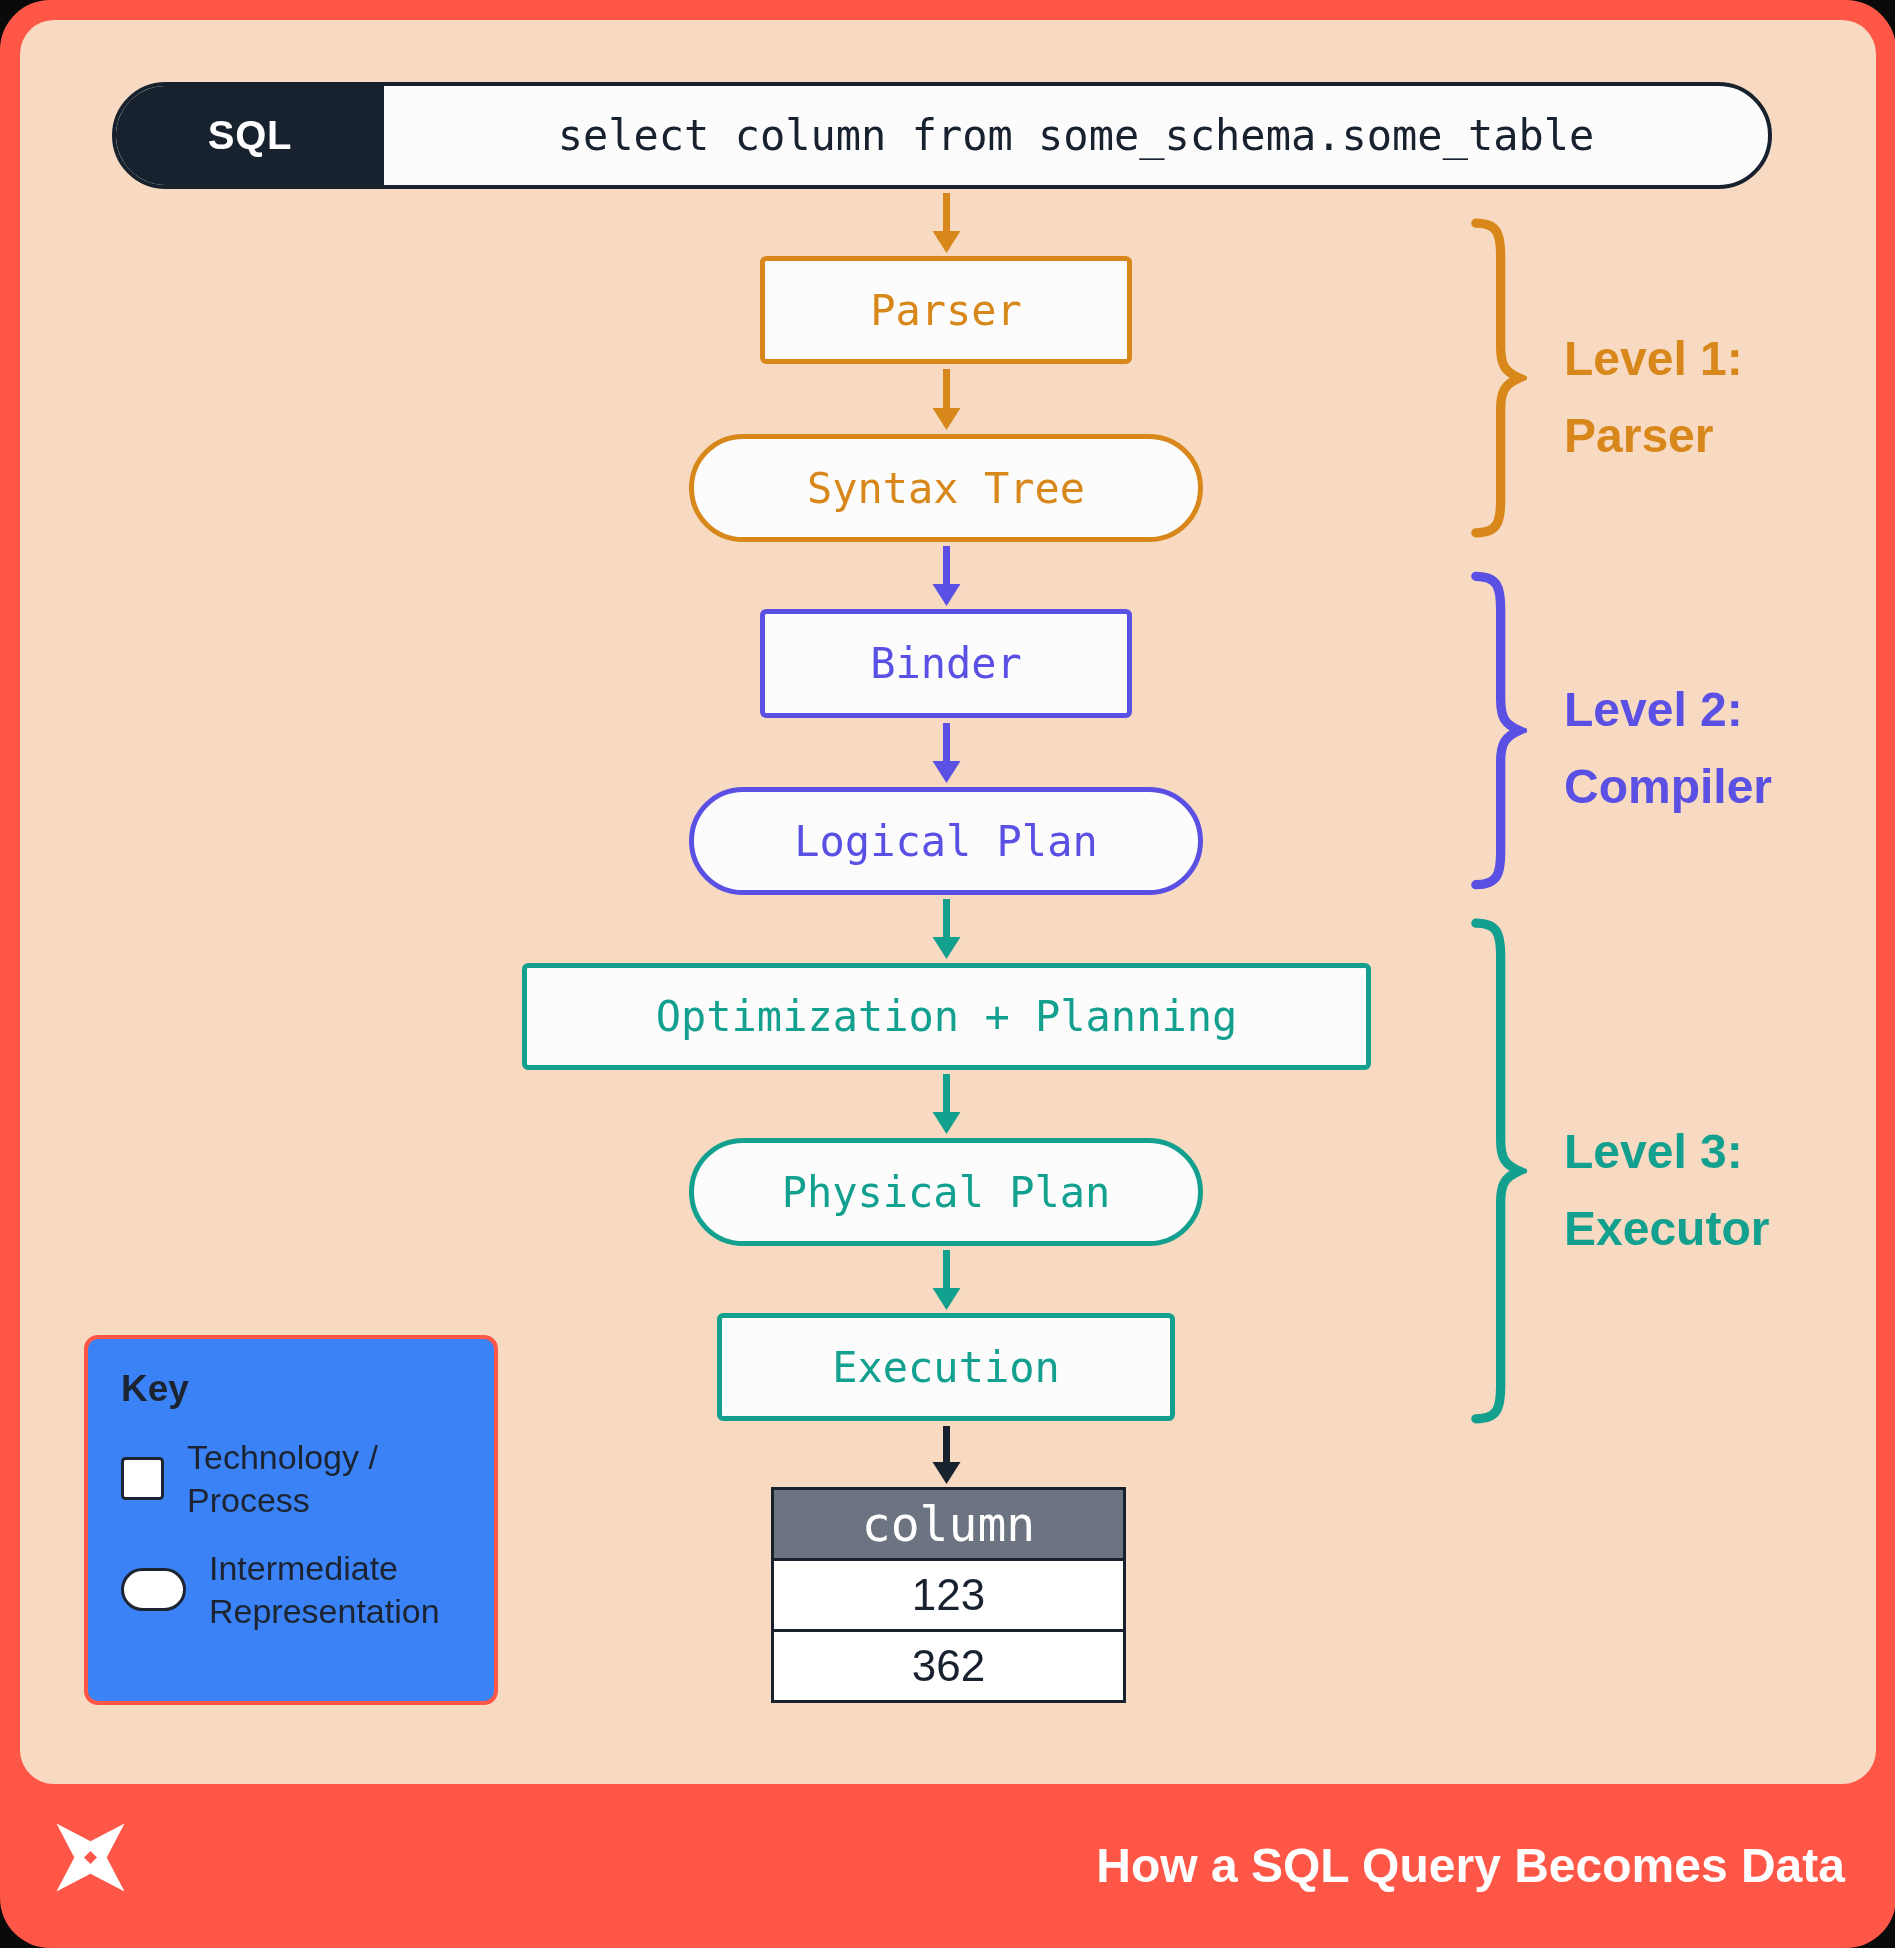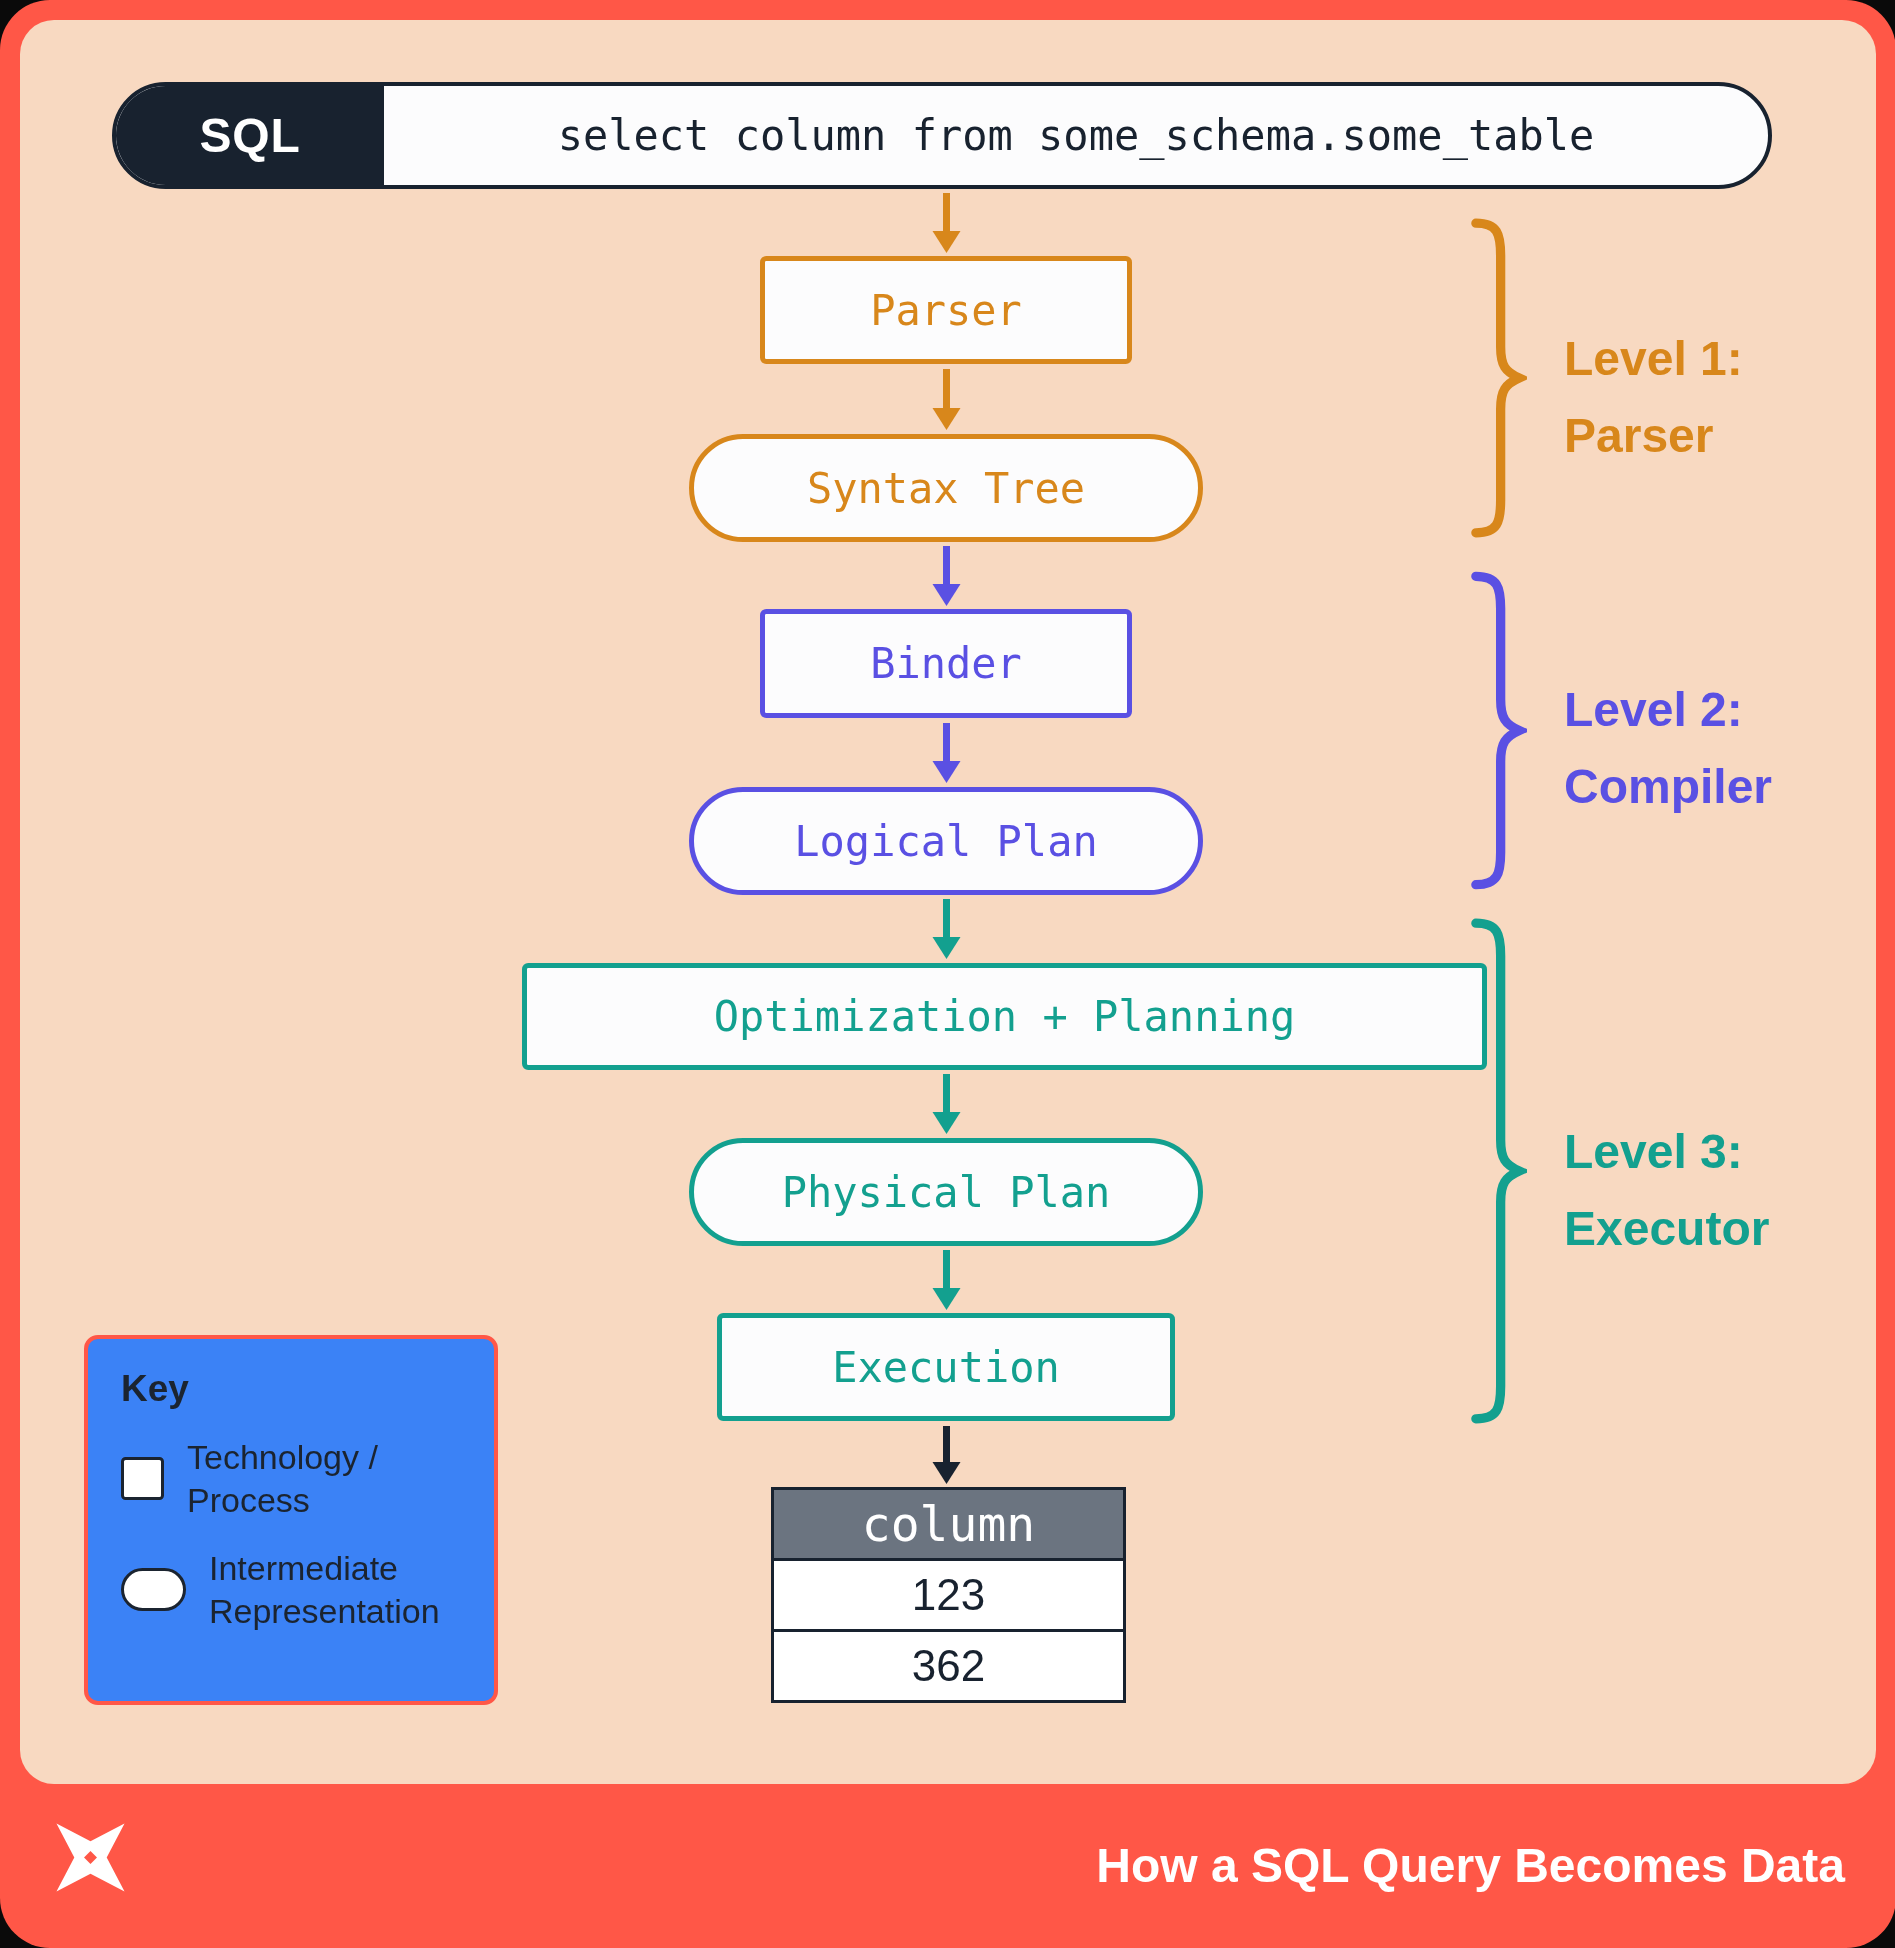--- a/index.html
+++ b/index.html
@@ -27,21 +27,21 @@
 
   
   .sql-bar{
     position:absolute;left:112px;top:82px;width:1660px;height:107px;
     background:var(--white);border:4.6px solid var(--navy);border-radius:62px;
     display:flex;overflow:hidden;box-sizing:border-box;
   }
   .sql-label{
     flex:0 0 268px;background:var(--navy);color:#fff;
     display:flex;align-items:center;justify-content:center;
-    font-weight:700;font-size:48px;letter-spacing:0.8px;
+    font-weight:700;font-size:40px;letter-spacing:0.8px;
   }
   .sql-query{
     flex:1;display:flex;align-items:center;justify-content:center;
     font-family:"DejaVu Sans Mono",monospace;font-size:42px;color:var(--navy);
     white-space:nowrap;
   }
 
   
   .node{
     position:absolute;background:var(--white);box-sizing:border-box;
@@ -131,21 +131,21 @@
   <div class="arrow a-purple" style="top:723px;height:60px"></div>
   <div class="arrow a-teal" style="top:899px;height:60px"></div>
   <div class="arrow a-teal" style="top:1074px;height:60px"></div>
   <div class="arrow a-teal" style="top:1250px;height:60px"></div>
   <div class="arrow a-dark" style="top:1426px;height:58px"></div>
 
   <div class="node rect c-orange" style="left:760px;top:256px;width:372px;height:108px">Parser</div>
   <div class="node pill c-orange" style="left:689px;top:434px;width:514px;height:108px">Syntax Tree</div>
   <div class="node rect c-purple" style="left:760px;top:609px;width:372px;height:109px">Binder</div>
   <div class="node pill c-purple" style="left:689px;top:787px;width:514px;height:108px">Logical Plan</div>
-  <div class="node rect c-teal" style="left:522px;top:963px;width:965px;height:107px">Optimization + Planning</div>
+  <div class="node rect c-teal" style="left:522px;top:963px;width:849px;height:107px">Optimization + Planning</div>
   <div class="node pill c-teal" style="left:689px;top:1138px;width:514px;height:108px">Physical Plan</div>
   <div class="node rect c-teal" style="left:717px;top:1313px;width:458px;height:108px">Execution</div>
 
   <svg class="brace" style="top:217px" width="62" height="322" viewBox="0 0 80 416">
     <path d="M14 8 C42 8 46 22 46 50 L46 168 C46 192 52 200 70 208 C52 216 46 224 46 248 L46 366 C46 394 42 408 14 408" fill="none" stroke="#d8871b" stroke-width="12" stroke-linecap="round"></path>
   </svg>
   <svg class="brace" style="top:570px" width="62" height="321" viewBox="0 0 80 414">
     <path d="M14 8 C42 8 46 22 46 50 L46 167 C46 191 52 199 70 207 C52 215 46 223 46 247 L46 364 C46 392 42 406 14 406" fill="none" stroke="#5a50e3" stroke-width="12" stroke-linecap="round"></path>
   </svg>
   <svg class="brace" style="top:917px" width="62" height="508" viewBox="0 0 80 656">

